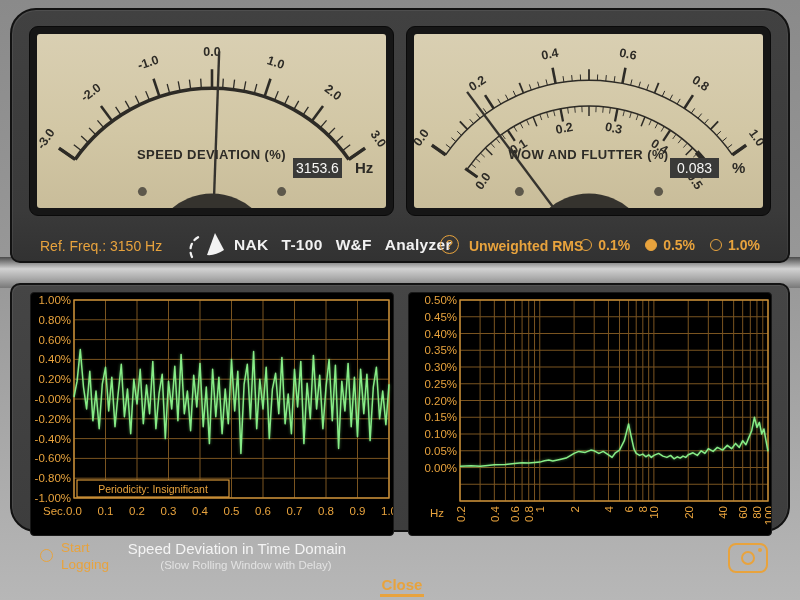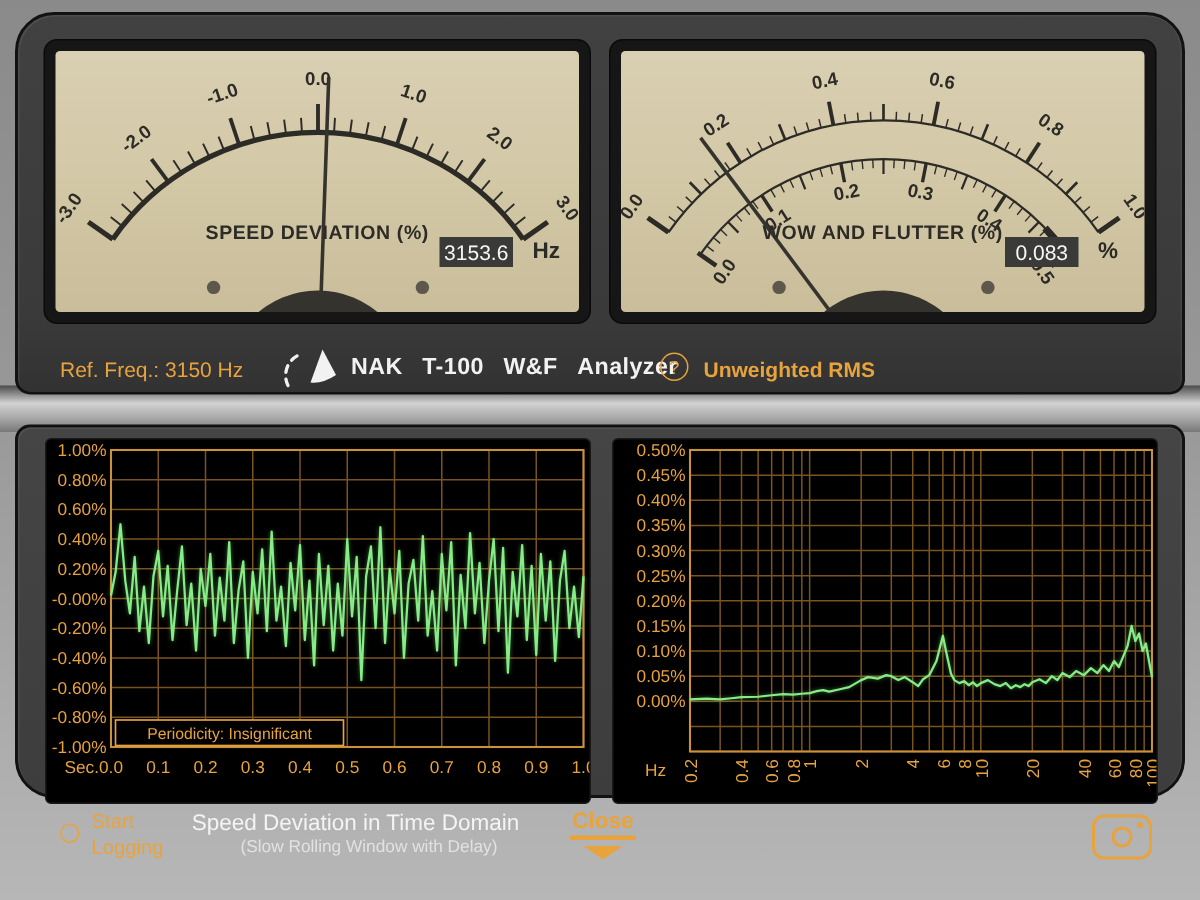--- a/index.html
+++ b/index.html
@@ -75,21 +75,21 @@
 
   
   .start-logging{position:absolute;left:28px;top:254px;display:flex;gap:8px;color:#E8A33D;cursor:pointer;}
   .start-logging .ring{width:13px;height:13px;border-radius:50%;border:1.6px solid #E8A33D;margin-top:10px;box-sizing:border-box;}
   .start-logging .lines{font-size:13.5px;line-height:17px;}
   .chart-title-block{position:absolute;width:290px;text-align:center;color:#f4f4f4;}
   .title-left{left:80px;top:255px;} .title-right{left:428px;top:255px;}
   .chart-title-block .t{font-size:15px;font-weight:normal;}
   .chart-title-block .s{font-size:11.5px;color:#e2e2e2;margin-top:2px;padding-left:18px;}
   .close-btn{position:absolute;left:358px;top:254px;width:64px;text-align:center;cursor:pointer;}
-  .close-btn .txt{color:#E8A33D;font-size:15px;font-weight:bold;}
+  .close-btn .txt{color:#E8A33D;font-size:15px;font-weight:bold;margin-top:37px;}
   .close-btn .bar{width:44px;height:2.5px;background:#E8A33D;margin:1px auto 4px auto;}
   .close-btn .tri{width:0;height:0;margin:0 auto;border-left:13px solid transparent;border-right:13px solid transparent;border-top:9px solid #E8A33D;}
   .camera-btn{
     position:absolute;left:716px;top:258px;width:40px;height:30px;border:2px solid #E8A33D;
     border-radius:8px;box-sizing:border-box;cursor:pointer;
   }
   .camera-btn .lens{position:absolute;left:11px;top:6px;width:14px;height:14px;border:2px solid #E8A33D;border-radius:50%;box-sizing:border-box;}
   .camera-btn .spark{position:absolute;right:4px;top:3px;width:4px;height:4px;border-radius:50%;background:#E8A33D;}
 </style>
 </head>
@@ -275,20 +275,34 @@
       <svg width="42" height="30" viewBox="0 0 42 30">
         <path d="M4 26 A 15 15 0 0 1 13 5" stroke="#f2f2f2" stroke-width="2.2" stroke-dasharray="4.5 4.5" fill="none" stroke-linecap="round"></path>
         <path d="M19 24 L27 2 L36 19 Q27 25 19 24 Z" fill="#f2f2f2"></path>
       </svg>
     </div>
     <div class="brand">
       <span>NAK</span><span>T-100</span><span>W&amp;F</span><span>Analyzer</span>
     </div>
     <div class="help-btn">?</div>
     <div class="mode-label">Unweighted RMS</div>
+    <div class="ranges">
+      <div class="range-option">
+        <div class="dot"></div>
+        <span>0.1%</span>
+      </div>
+      <div class="range-option selected">
+        <div class="dot"></div>
+        <span>0.5%</span>
+      </div>
+      <div class="range-option">
+        <div class="dot"></div>
+        <span>1.0%</span>
+      </div>
+    </div>
   </div>
 </div>
 
 <div class="panel panel-bottom">
 
   <div class="chart-box chart-left">
     <svg id="chart-time" viewBox="0 0 362 242">
         <line x1="43" y1="7" x2="358" y2="7" stroke="#7a5420" stroke-width="1"></line>
         <line x1="43" y1="26.8" x2="358" y2="26.8" stroke="#7a5420" stroke-width="1"></line>
         <line x1="43" y1="46.6" x2="358" y2="46.6" stroke="#7a5420" stroke-width="1"></line>

